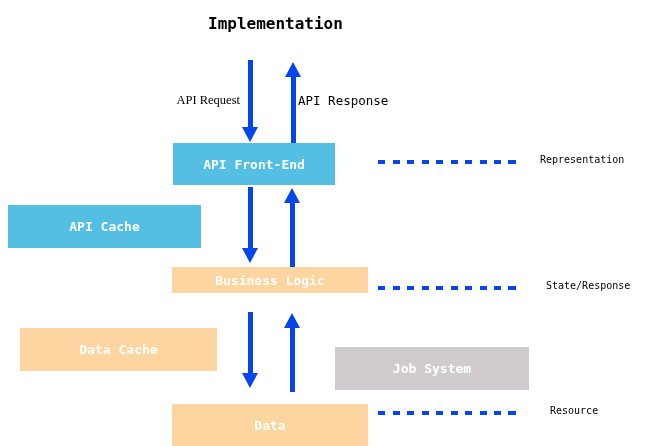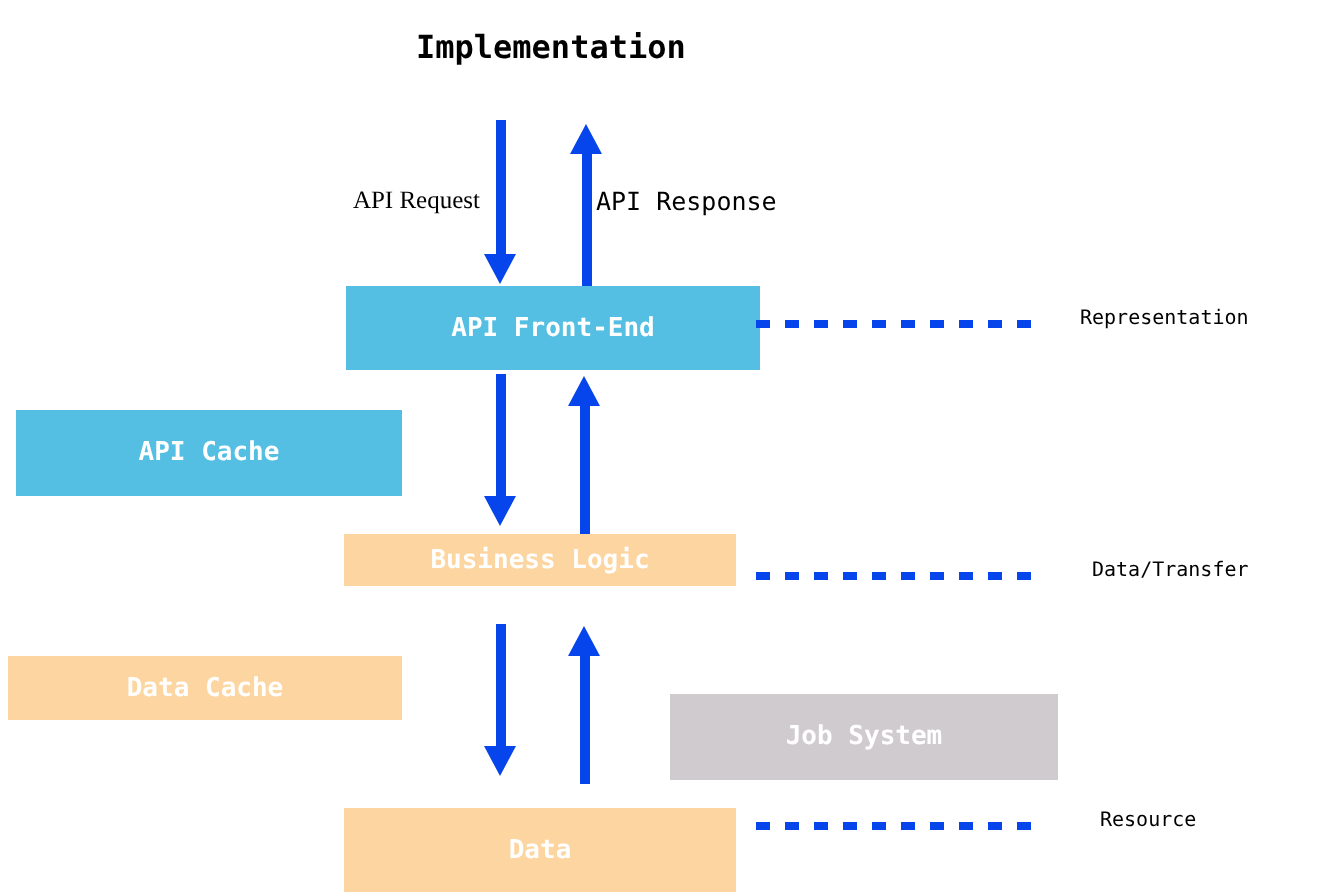--- a/index.html
+++ b/index.html
@@ -98,21 +98,21 @@
     <div class="arrow-head-down" style="left:242px; top:127px;"></div>
   </div>
   <div>
     <div class="arrow-head-up" style="left:285px; top:62px;"></div>
     <div class="arrow-line" style="left:291px; top:76px; height:67px;"></div>
   </div>
 
   <div class="flow-label" style="right:424px; top:93px;font-family:Liberation Serif, serif;">API Request</div>
   <div class="flow-label" style="left:298px; top:93px;">API Response</div>
 
-  <div class="box box-blue" style="left:173px; top:143px; width:207px; height:42px;">
+  <div class="box box-blue" style="left:173px; top:143px; width:162px; height:42px;">
     <span>API Front-End</span>
   </div>
 
   <div class="dash-line" style="left:378px; top:160px;"></div>
   <div class="layer-label" style="left:540px; top:154px;">Representation</div>
 
   <div class="box box-blue" style="left:8px; top:205px; width:193px; height:43px;align-items:center;">
     <span>API Cache</span>
   </div>
 
@@ -123,23 +123,23 @@
   <div>
     <div class="arrow-head-up" style="left:284px; top:188px;"></div>
     <div class="arrow-line" style="left:290px; top:202px; height:65px;"></div>
   </div>
 
   <div class="box box-orange" style="left:172px; top:267px; width:196px; height:26px;">
     <span>Business Logic</span>
   </div>
 
   <div class="dash-line" style="left:378px; top:286px;"></div>
-  <div class="layer-label" style="left:546px; top:280px;">Data/Transfer</div>
+  <div class="layer-label" style="left:546px; top:280px;">State/Response</div>
 
-  <div class="box box-orange" style="left:4px; top:328px; width:197px; height:32px;">
+  <div class="box box-orange" style="left:20px; top:328px; width:197px; height:43px;">
     <span>Data Cache</span>
   </div>
 
   <div class="box box-gray" style="left:335px; top:328px; width:194px; height:43px;">
     <span>Job System</span>
   </div>
 
   <div>
     <div class="arrow-line" style="left:248px; top:312px; height:62px;"></div>
     <div class="arrow-head-down" style="left:242px; top:373px;"></div>

